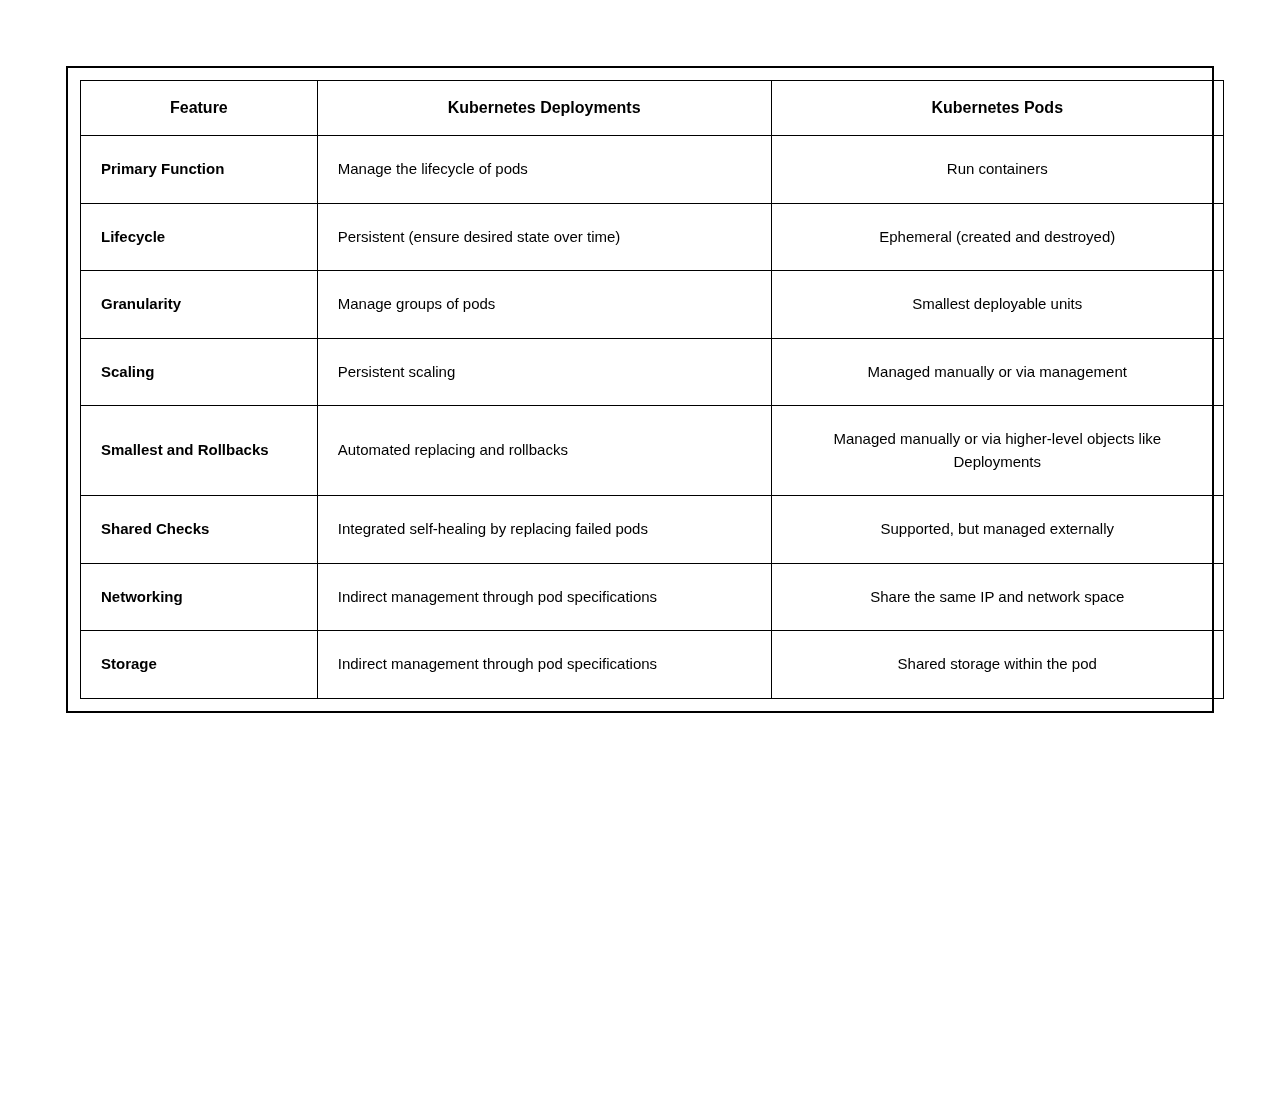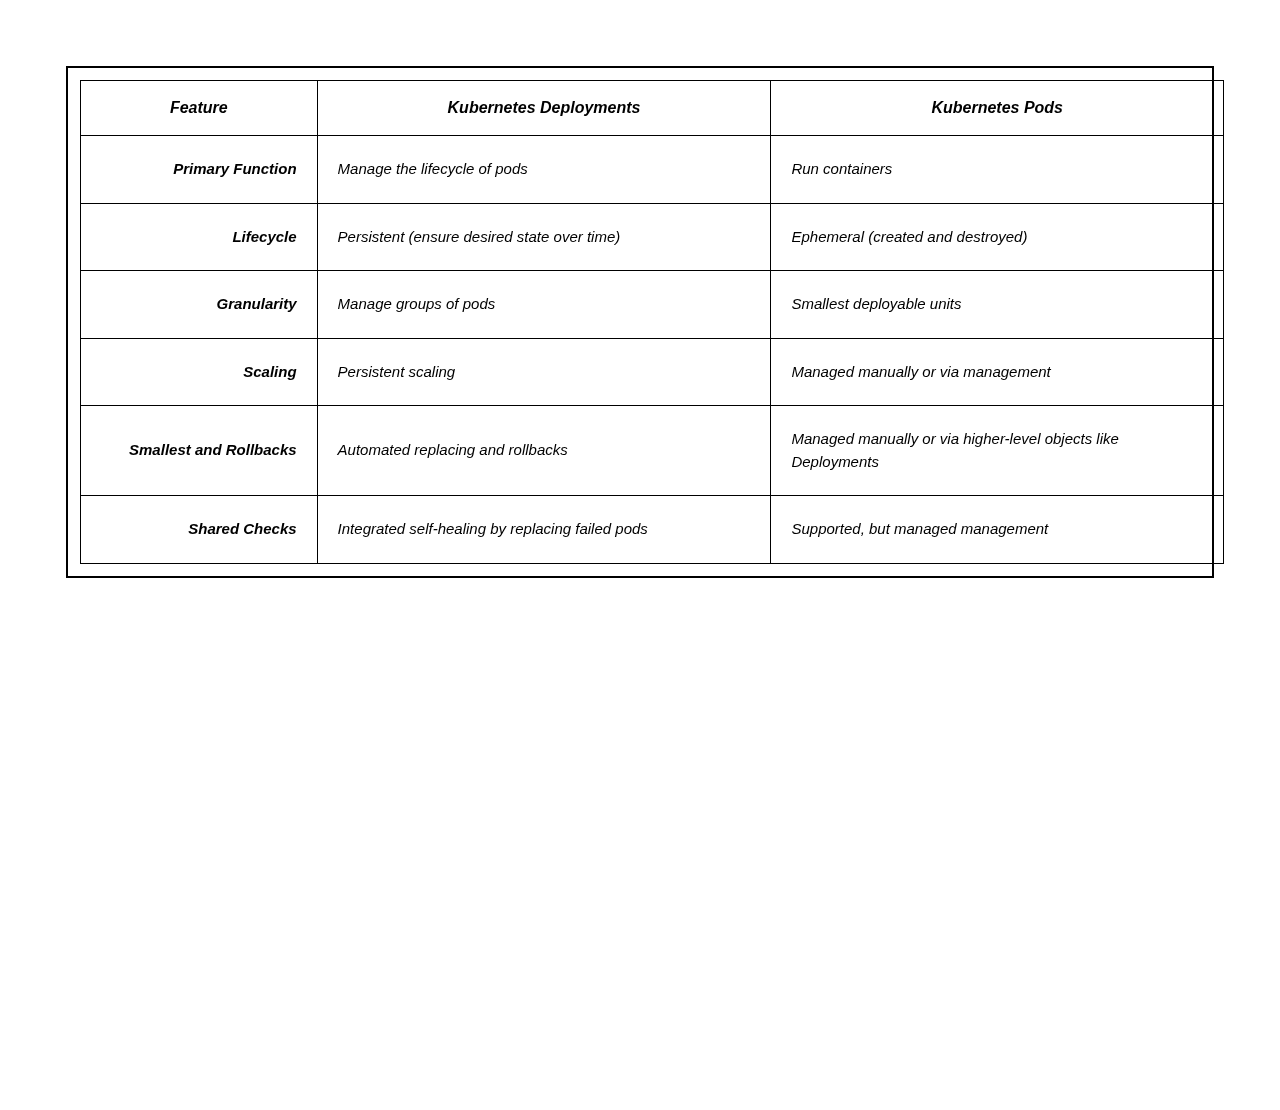--- a/index.html
+++ b/index.html
@@ -1,19 +1,18 @@
 <!DOCTYPE html>
 <html><head>
   <meta charset="utf-8">
   <style>
     * {
       box-sizing: border-box;
       margin: 12px;
       padding: 0;
-      font-style: italic;
     }
 
     body {
       background: #ffffff;
       font-family: Arial, sans-serif;
       font-size: 15px;
       color: #000000;
       display: flex;
       justify-content: center;
       align-items: flex-start;
@@ -44,29 +43,29 @@
       border: 1.5px solid #000000;
       padding: 22px 20px;
       vertical-align: middle;
       line-height: 1.5;
     }
 
     .feature-col {
       width: 250px;
       font-weight: bold;
       font-size: 15px;
-      text-align: right;
     }
 
     .deployments-col {
       width: 490px;
     }
 
     .pods-col {
       width: 490px;
+      text-align: center;
     }
 
     thead th:first-child {
       width: 250px;
     }
   </style>
 </head>
 <body>
 
 <div class="table-wrapper">
@@ -100,17 +99,27 @@
           <td class="pods-col">Managed manually or via management</td>
         </tr>
         <tr>
           <td class="feature-col">Smallest and Rollbacks</td>
           <td class="deployments-col">Automated replacing and rollbacks</td>
           <td class="pods-col">Managed manually or via higher-level objects like Deployments</td>
         </tr>
         <tr>
           <td class="feature-col">Shared Checks</td>
           <td class="deployments-col">Integrated self-healing by replacing failed pods</td>
-          <td class="pods-col">Supported, but managed management</td>
+          <td class="pods-col">Supported, but managed externally</td>
+        </tr>
+        <tr>
+          <td class="feature-col">Networking</td>
+          <td class="deployments-col">Indirect management through pod specifications</td>
+          <td class="pods-col">Share the same IP and network space</td>
+        </tr>
+        <tr>
+          <td class="feature-col">Storage</td>
+          <td class="deployments-col">Indirect management through pod specifications</td>
+          <td class="pods-col">Shared storage within the pod</td>
         </tr>
       </tbody>
   </table>
 </div>
 
 </body></html>

